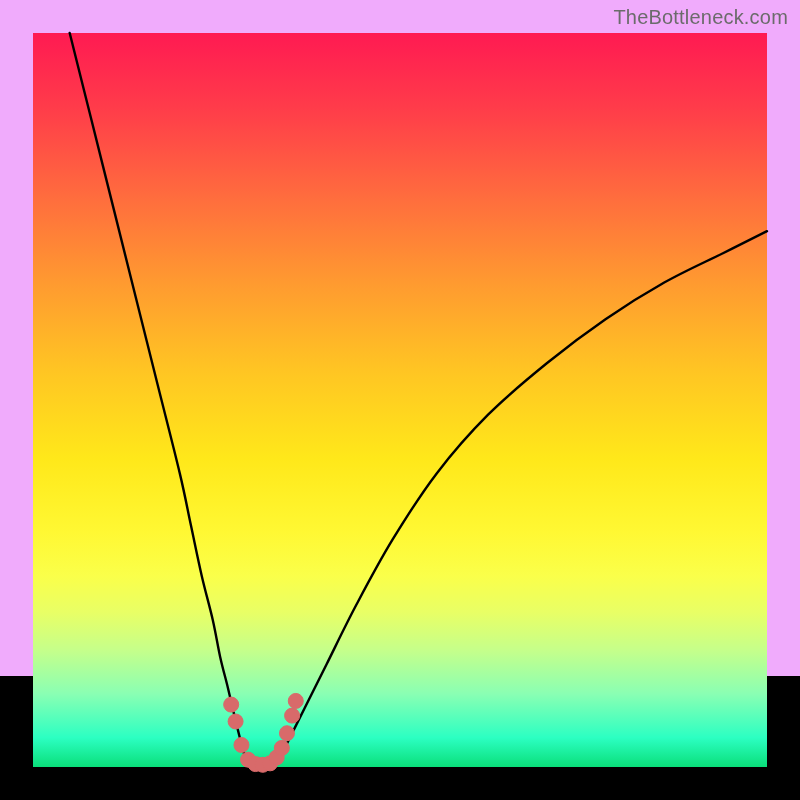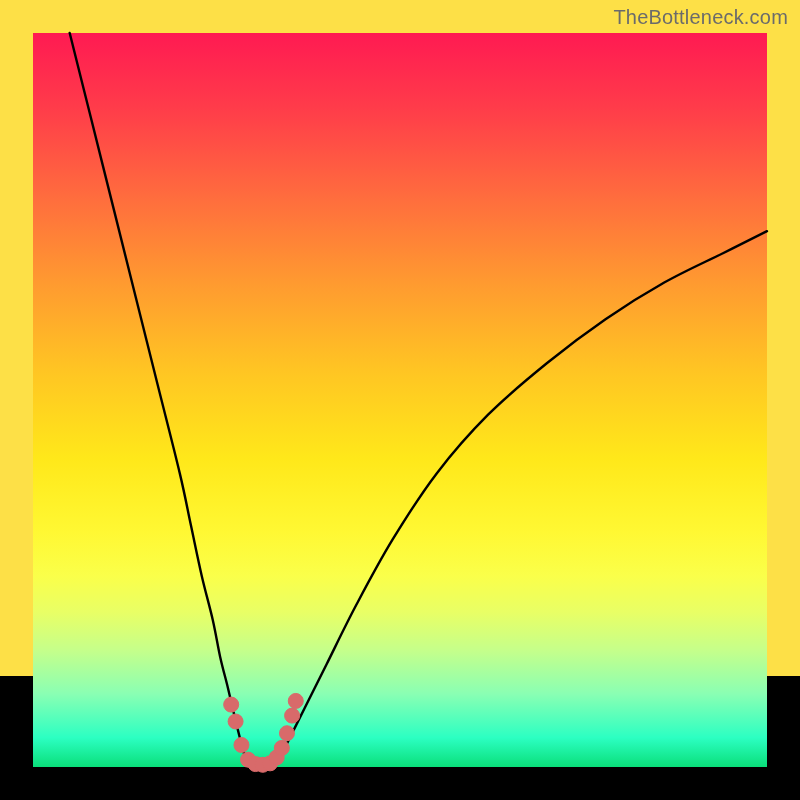--- a/index.html
+++ b/index.html
@@ -10,21 +10,21 @@
     background: #000;
     overflow: hidden;
     font-family: Arial, Helvetica, sans-serif;
   }
   .frame {
     position: absolute;
     left: 0;
     top: 0;
     width: 800px;
     height: 676px;
-    background: #fde047;
+    background: #f0abfc;
     text-align: center;
   }
   .plot {
     position: absolute;
     left: 33px;
     top: 33px;
     width: 734px;
     height: 734px;
     
     background: linear-gradient(to bottom,

